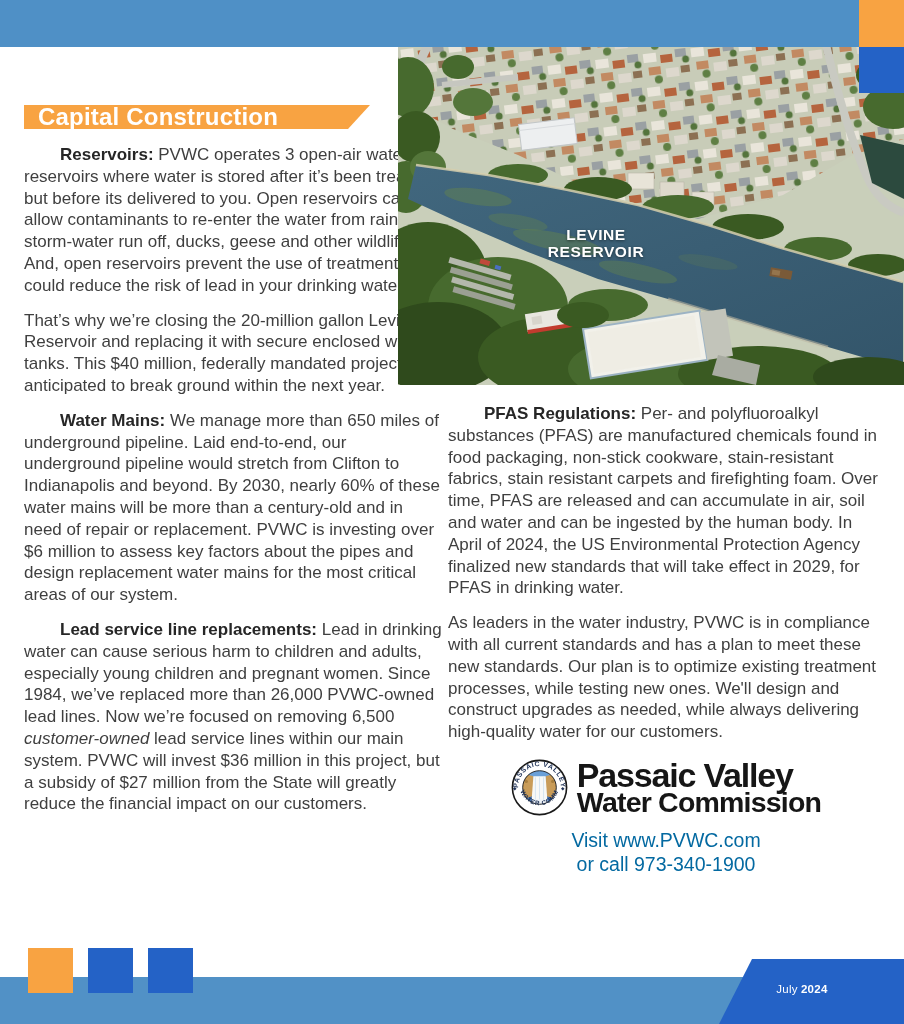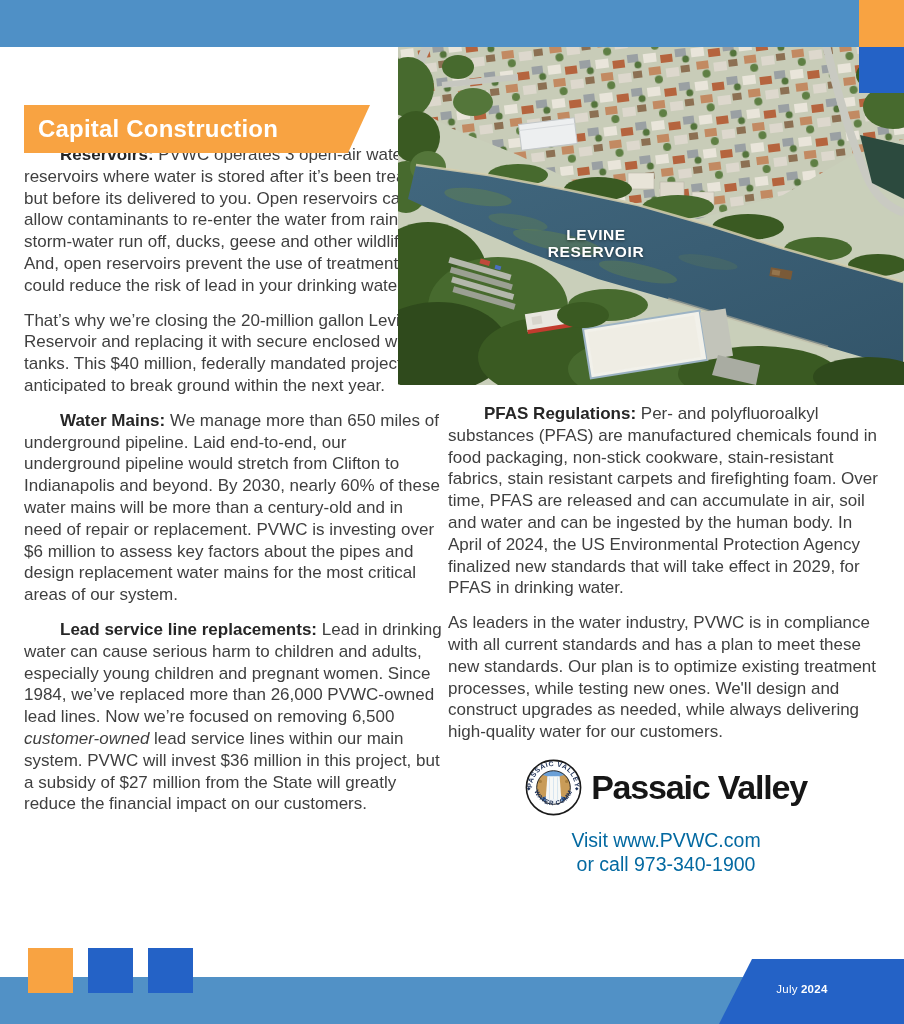--- a/index.html
+++ b/index.html
@@ -15,21 +15,21 @@
   .photo{position:absolute;left:398px;top:47px;width:605px;height:338px;z-index:1;
          box-shadow:inset 0 0 0 1px rgba(110,110,110,.35);}
   .photo svg{display:block;}
   .photo-label{
     position:absolute;left:118px;top:179px;width:160px;text-align:center;
     color:#ffffff;font-weight:bold;font-size:15.5px;line-height:17px;letter-spacing:.6px;
     text-shadow:0 1px 3px rgba(0,0,0,.5);
   }
   
   .banner{
-    position:absolute;left:24px;top:105px;width:346px;height:48px;background:#f8a342;
+    position:absolute;left:24px;top:105px;width:346px;height:24px;background:#f8a342;
     clip-path:polygon(0 0,100% 0,calc(100% - 22px) 100%,0 100%);
     display:flex;align-items:center;z-index:2;
   }
   .banner span{color:#ffffff;font-weight:bold;font-size:24px;padding-left:14px;letter-spacing:.2px;}
   
   .col{position:absolute;color:#3f3f3f;font-size:17px;line-height:21.8px;}
   .col-left{left:24px;top:144px;width:420px;}
   .col-right{left:448px;top:403px;width:436px;}
   .para{margin:0 0 13px 0;}
   .seg-b{font-weight:bold;color:#262626;margin-left:36px;}
@@ -215,20 +215,21 @@
           <textPath href="#arcT" startOffset="50%" text-anchor="middle">PASSAIC VALLEY</textPath>
         </text>
         <text font-size="6.2" font-weight="bold" fill="#1c2f55" letter-spacing=".6">
           <textPath href="#arcB" startOffset="50%" text-anchor="middle">WATER COMM</textPath>
         </text>
         <text x="2" y="30.5" font-size="4.5" fill="#1c2f55">◆</text>
         <text x="49" y="30.5" font-size="4.5" fill="#1c2f55">◆</text>
       </svg>
       <div class="wordmark">
         <div class="wm1">Passaic Valley</div>
+        <div class="wm2">Water Commission</div>
       </div>
     </div>
 
     <div class="contact">
       <div>Visit www.PVWC.com</div>
       <div>or call 973-340-1900</div>
     </div>
   </div>
 
   <div class="sq sq-orange"></div>

